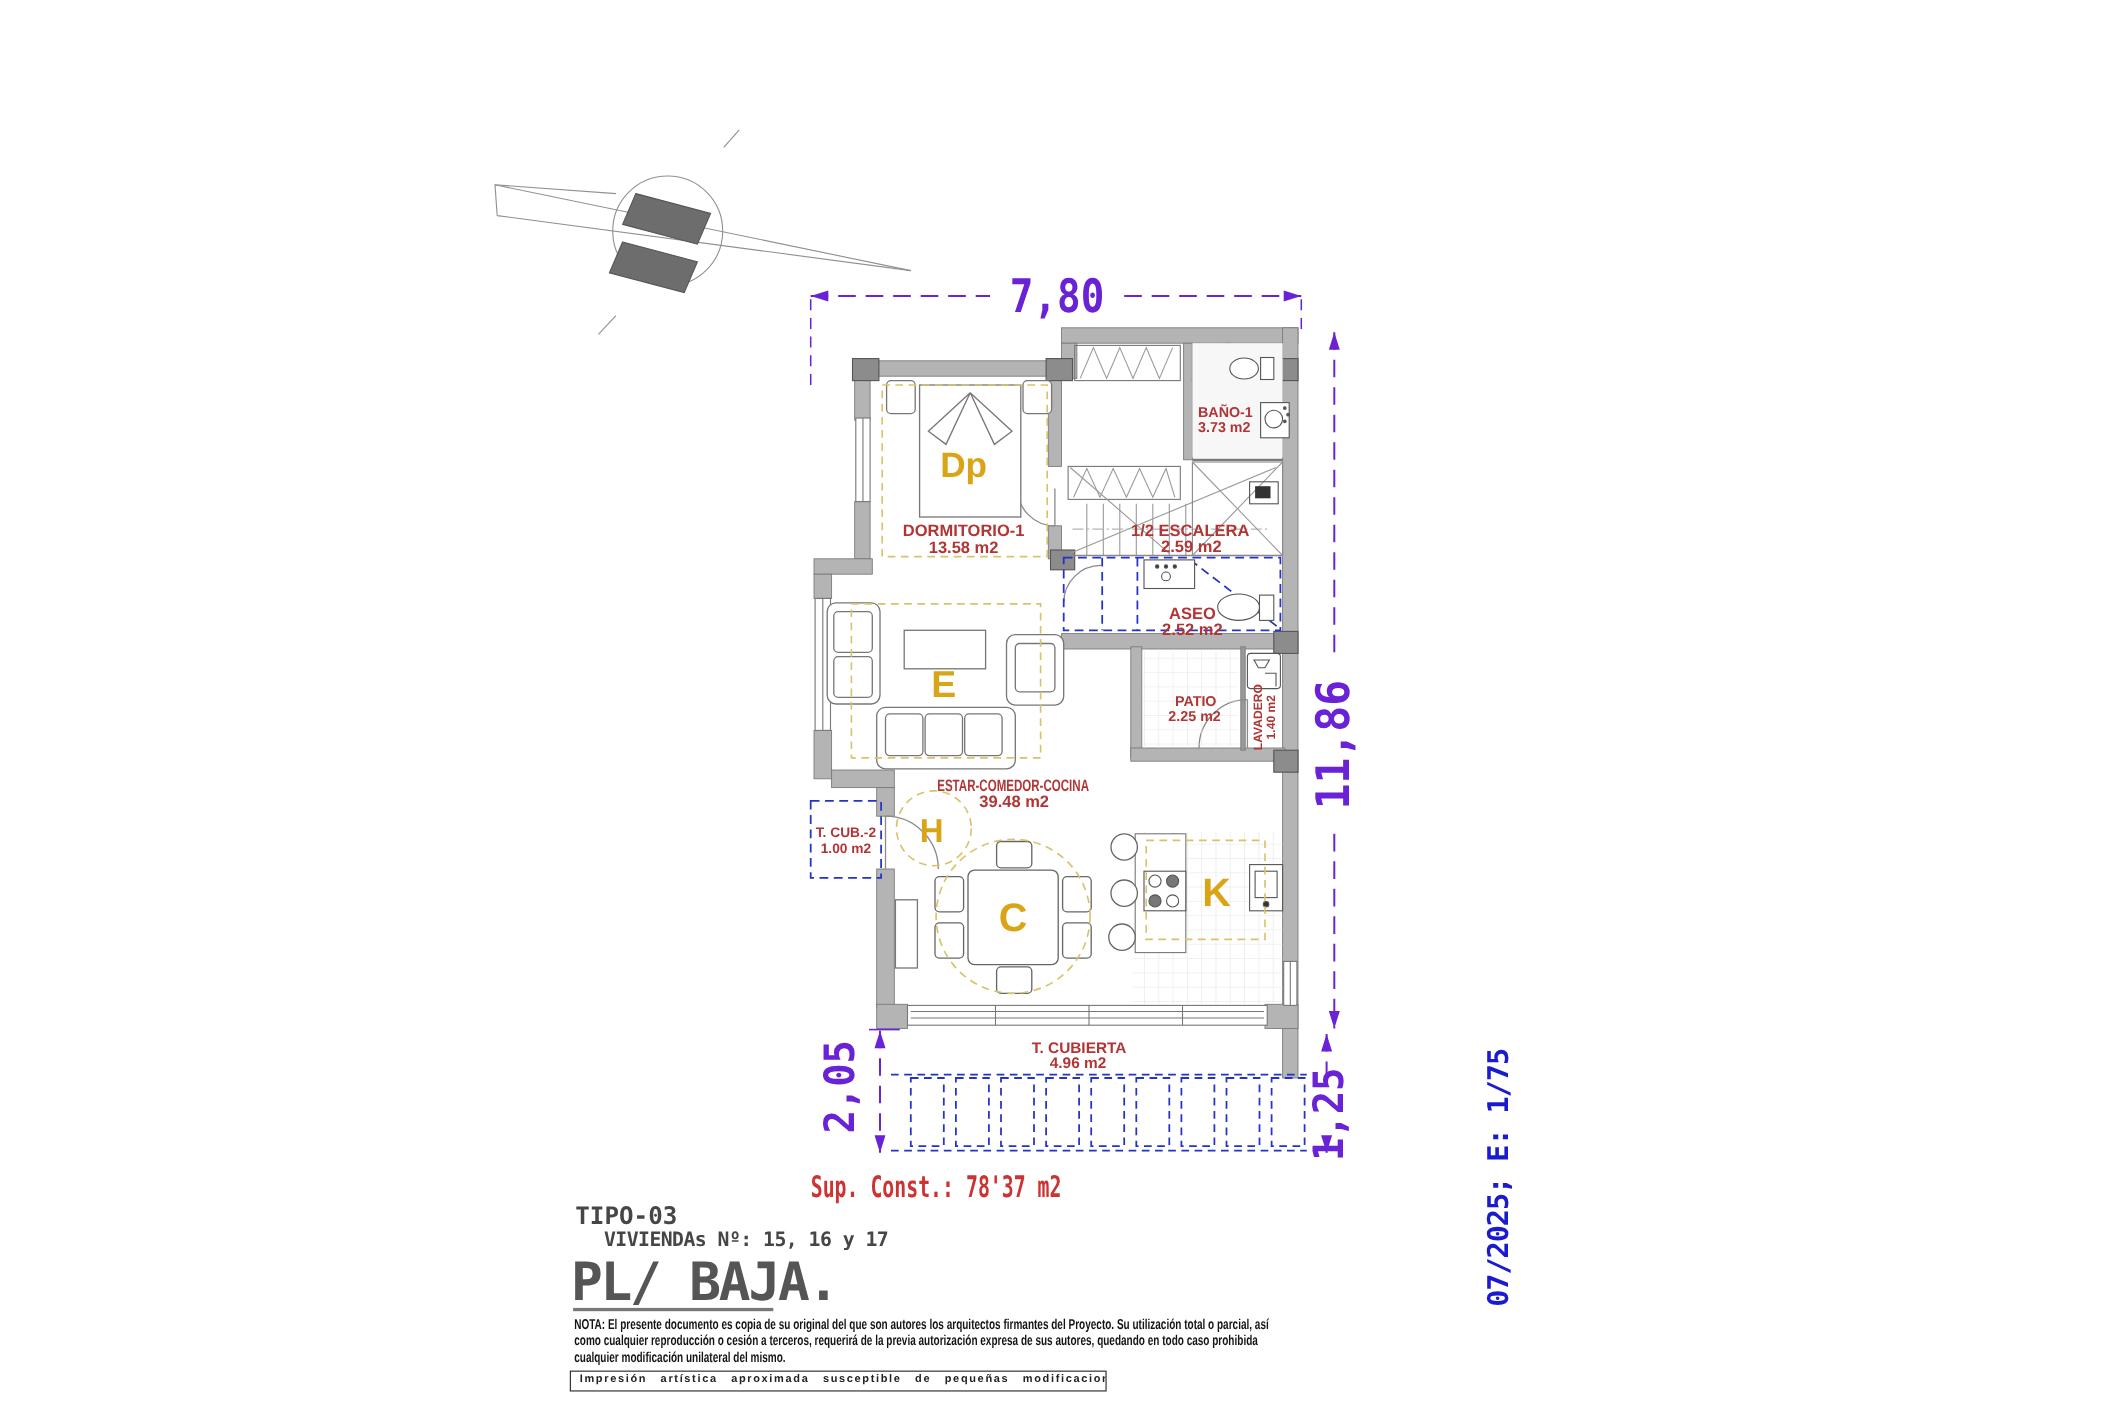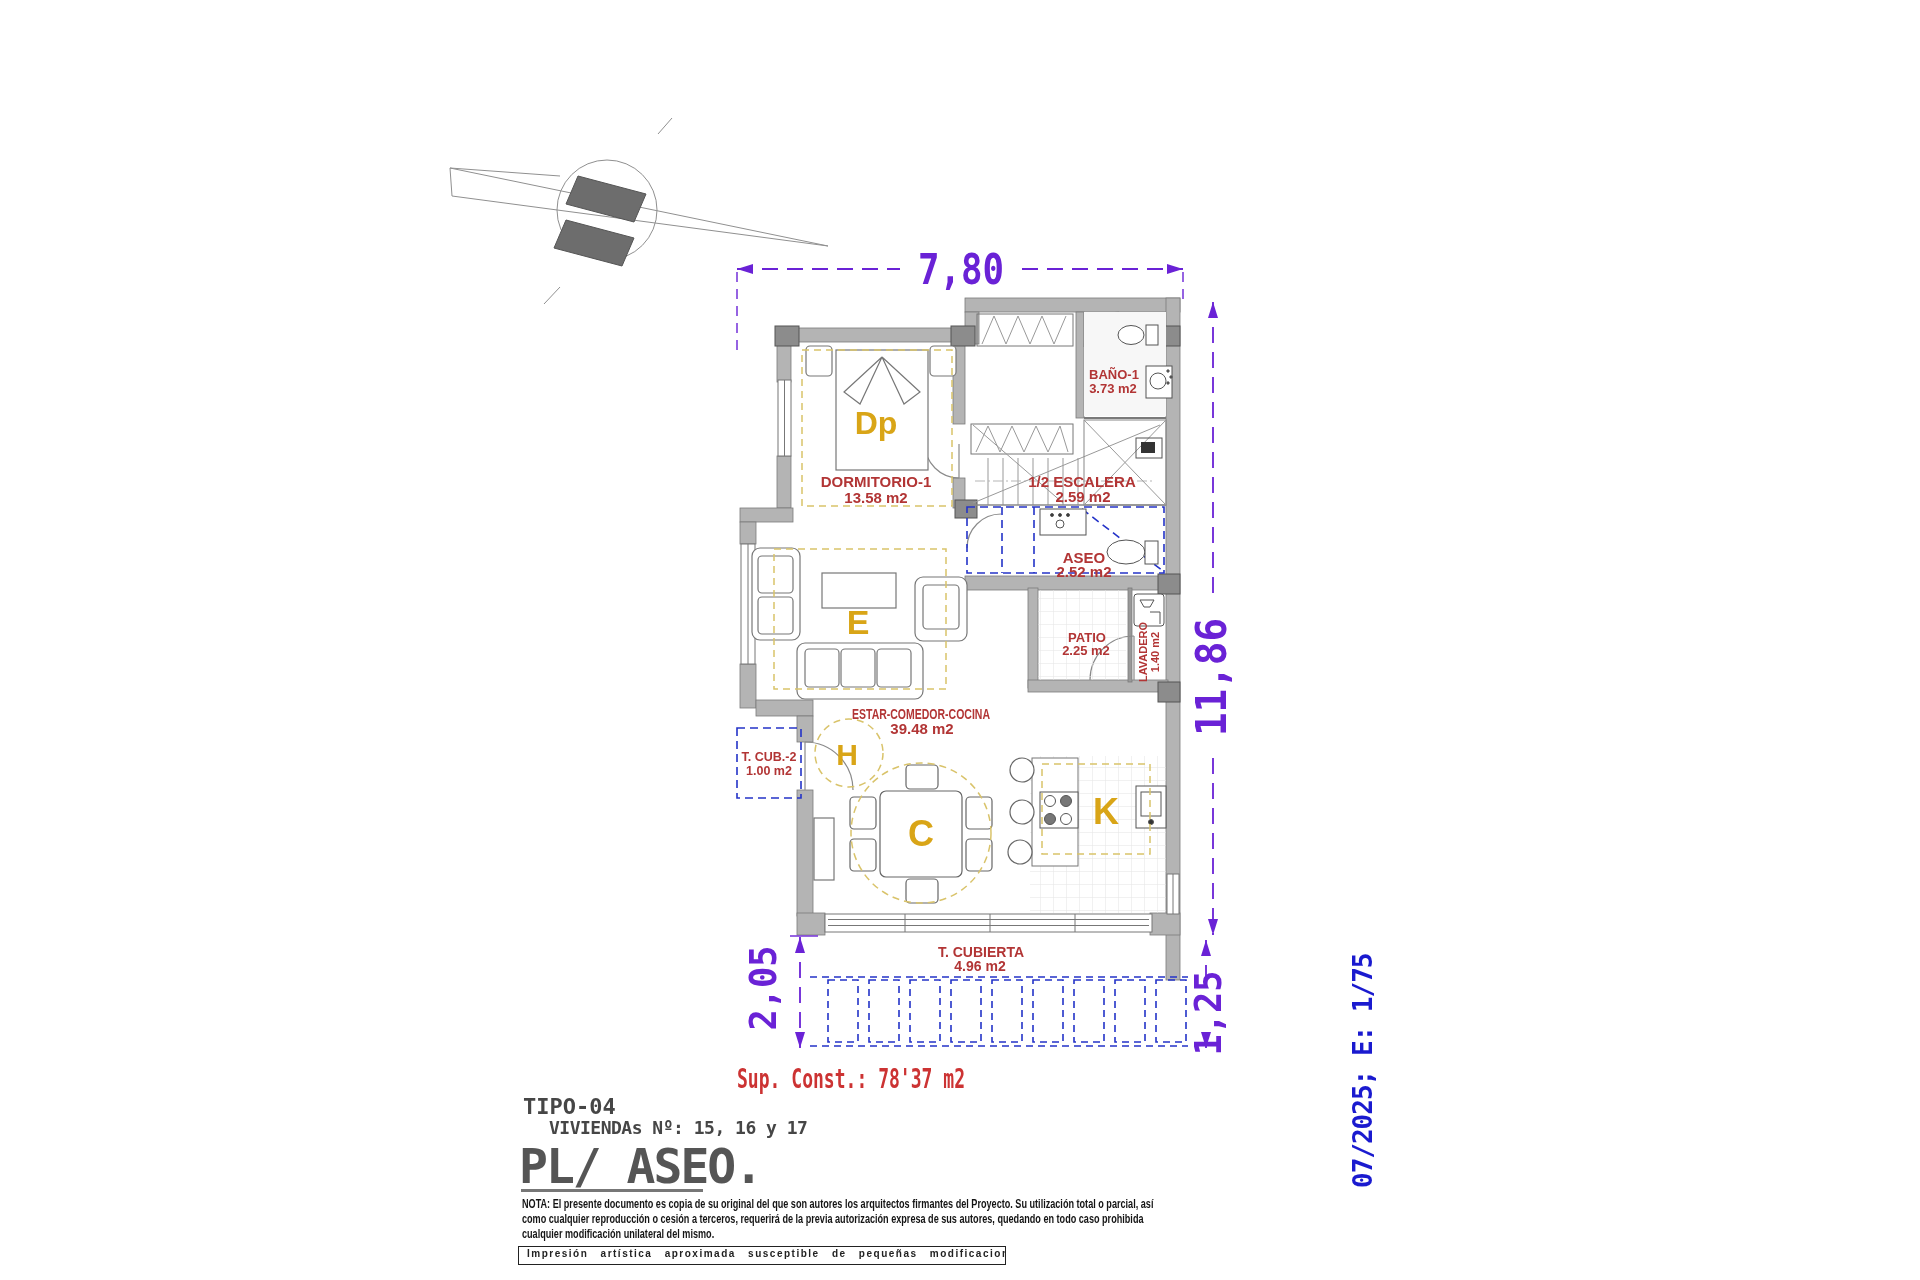--- a/index.html
+++ b/index.html
@@ -300,23 +300,23 @@
     <text x="876" y="434" font-size="32">Dp</text>
     <text x="858" y="634" font-size="34">E</text>
     <text x="847" y="765" font-size="30">H</text>
     <text x="921" y="846" font-size="36">C</text>
     <text x="1106" y="824" font-size="36">K</text>
   </g>
 
   <text x="737" y="1088" class="cadmono" font-size="27" fill="#cc3333" textLength="228" lengthAdjust="spacingAndGlyphs">Sup. Const.: 78'37 m2</text>
 </svg>
 
-<div class="titleline" style="left:523px;top:1094px;font-size:22px;">TIPO-04</div>
+<div class="titleline" style="left:523px;top:1094px;font-size:22px;">TIPO-03</div>
 <div class="titleline" style="left:549px;top:1117px;font-size:18px;letter-spacing:-0.5px;">VIVIENDAs Nº: 15, 16 y 17</div>
-<div class="titleline" style="left:519px;top:1138px;font-size:48px;letter-spacing:-2px;color:#555;">PL/ ASEO.</div>
+<div class="titleline" style="left:519px;top:1138px;font-size:48px;letter-spacing:-2px;color:#555;">PL/ BAJA.</div>
 <div class="underline-bar"></div>
 
 <div class="nota">
   <div class="nline">NOTA: El presente documento es copia de su original del que son autores los arquitectos firmantes del Proyecto. Su utilización total o parcial, así</div>
   <div class="nline">como cualquier reproducción o cesión a terceros, requerirá de la previa autorización expresa de sus autores, quedando en todo caso prohibida</div>
   <div class="nline">cualquier modificación unilateral del mismo.</div>
 </div>
 <div class="impresionbox">Impresión artística aproximada susceptible de pequeñas modificaciones.</div>
 
 <div class="revision">07/2025; E: 1/75</div>

